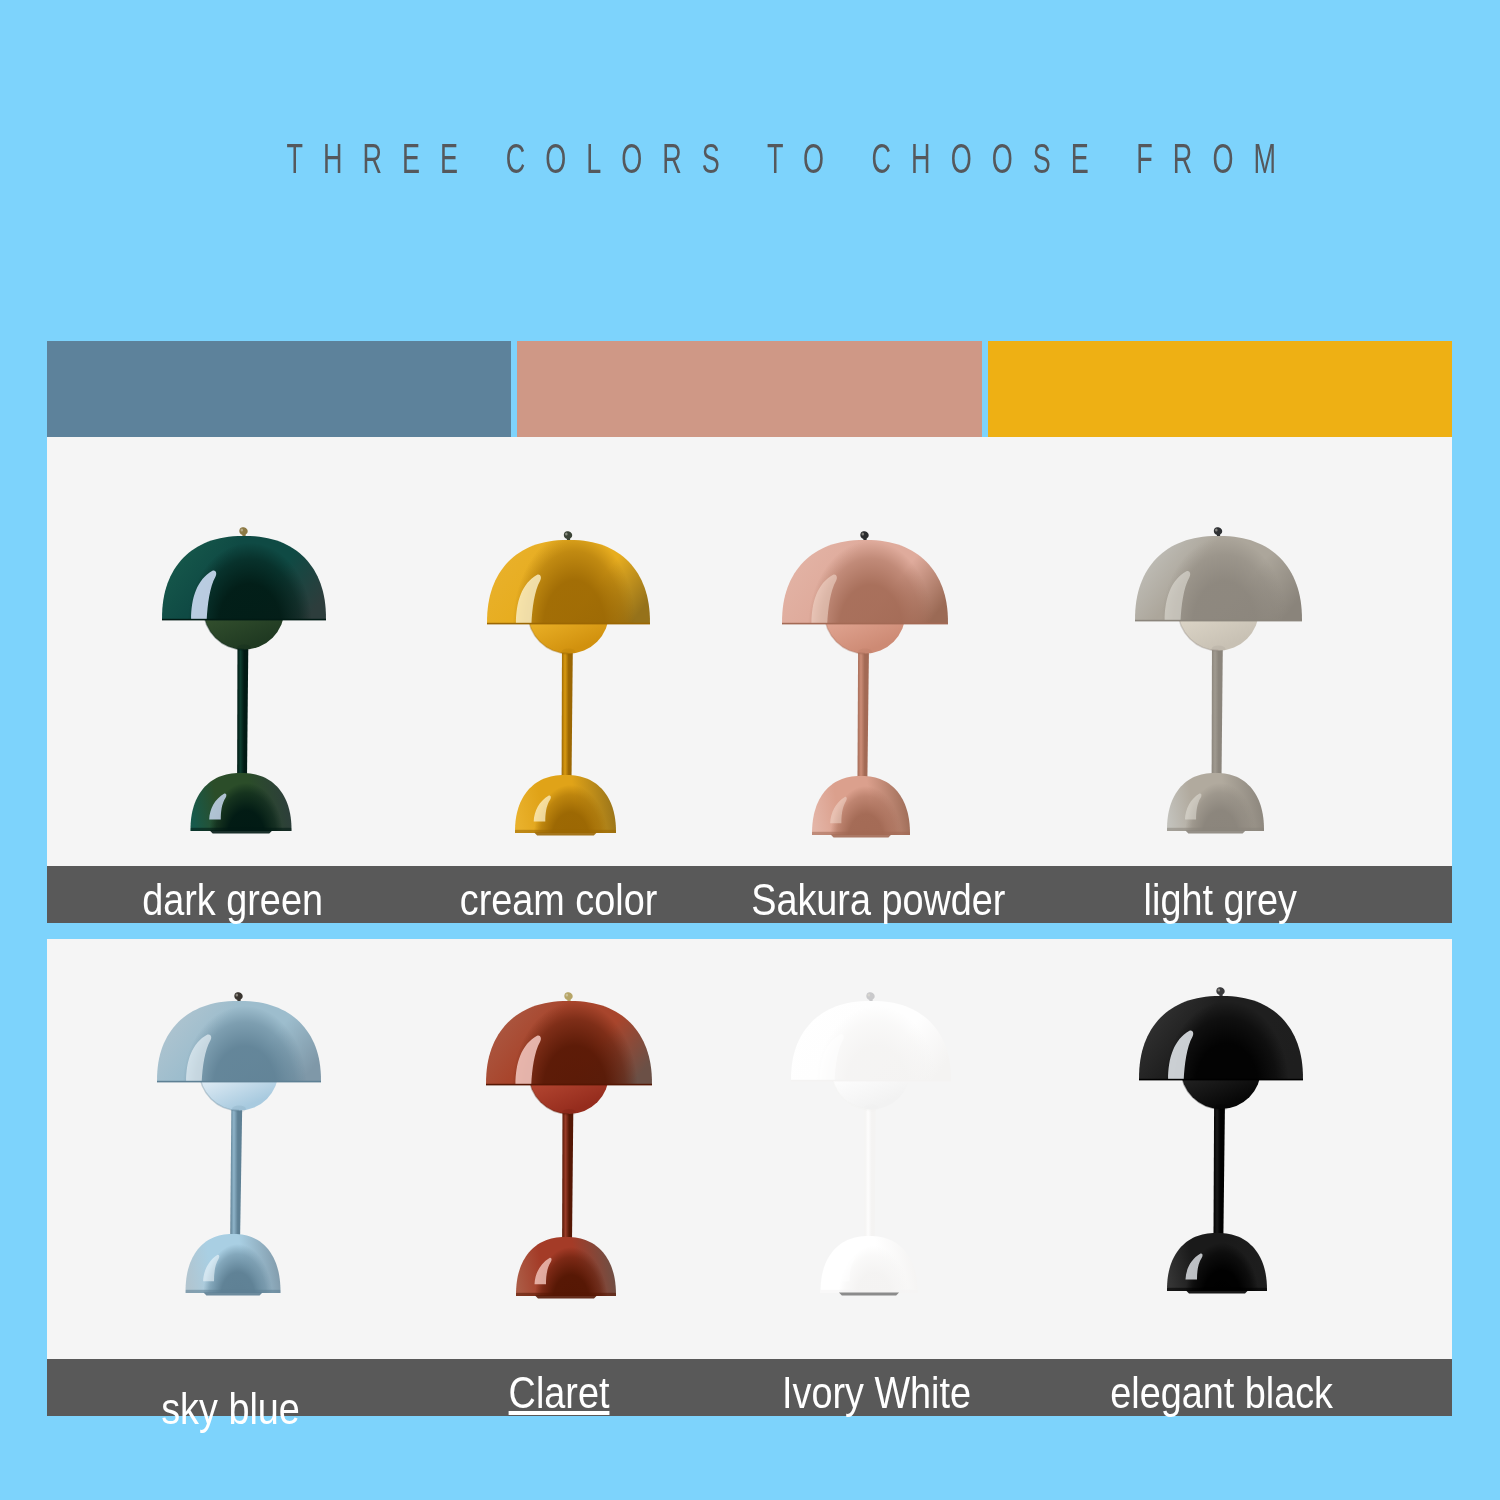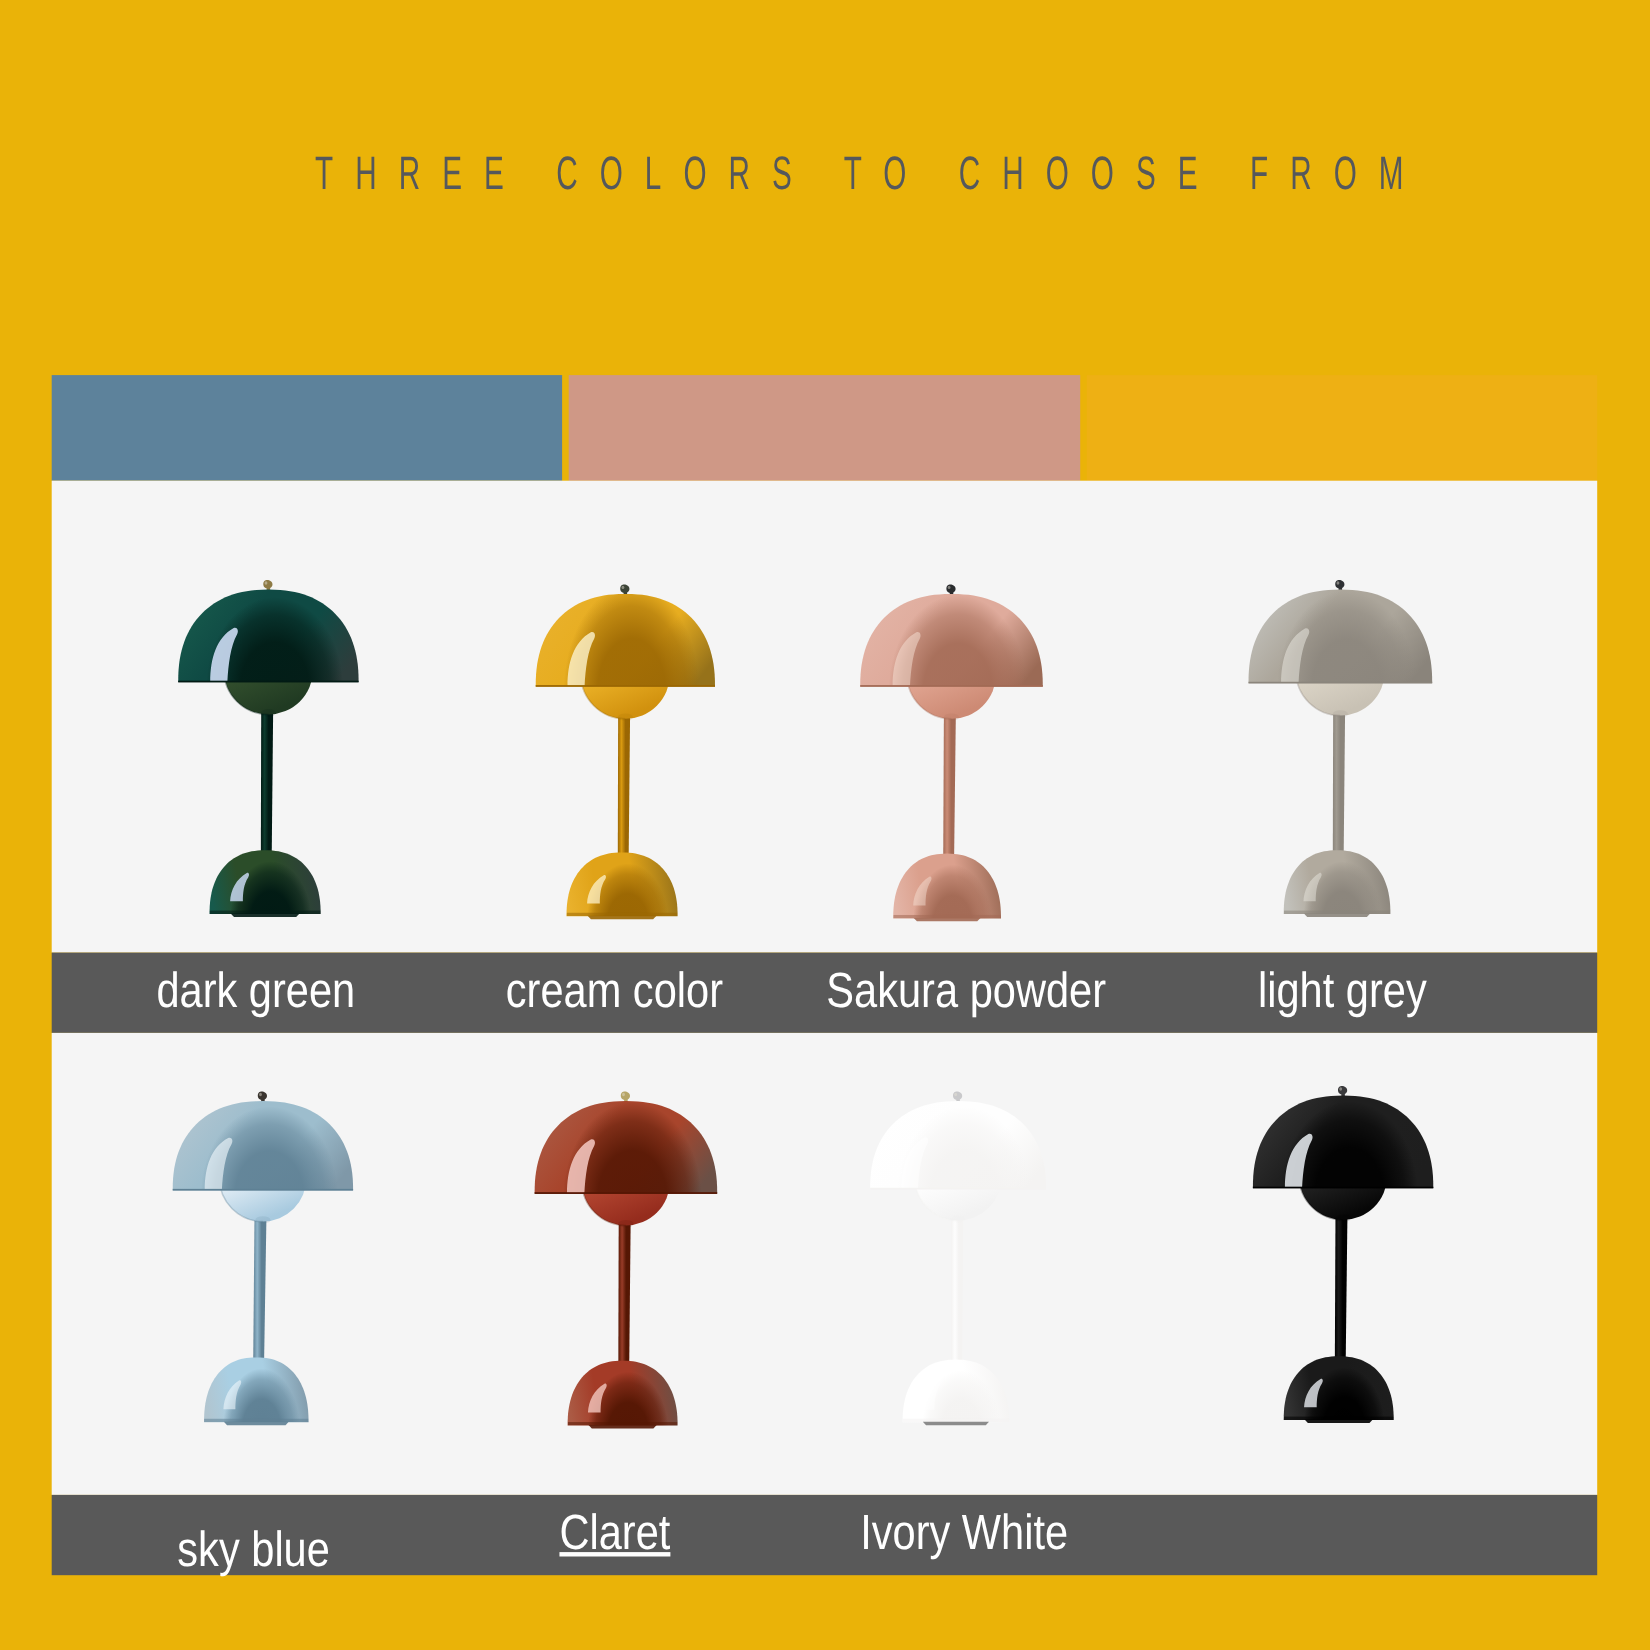--- a/index.html
+++ b/index.html
@@ -1,34 +1,34 @@
 <!DOCTYPE html>
 <html><head>
 <meta charset="utf-8">
 <title>Three Colors To Choose From</title>
 <style>
   html,body{margin:0;padding:0;}
   body{width:1500px;height:1500px;background:#ffffff;
        font-family:"Liberation Sans",sans-serif;overflow:hidden;
        -webkit-font-smoothing:antialiased;}
-  .page{position:relative;width:1500px;height:1500px;background:#eab308;}
+  .page{position:relative;width:1500px;height:1500px;background:#7dd3fc;}
 
   .title{position:absolute;left:-5px;top:136px;width:1500px;text-align:center;
          font-family:"Liberation Sans",sans-serif;font-size:42.6px;font-weight:400;
          letter-spacing:31.6px;color:#55585c;white-space:nowrap;line-height:44px;}
   .title span{display:inline-block;transform:scaleX(0.634);transform-origin:50% 50%;}
 
   .swatch-row{position:absolute;left:47px;top:341px;width:1405px;height:96px;}
   .swatch{position:absolute;top:0;height:96px;}
 
   .grid{position:absolute;left:47px;top:437px;width:1405px;height:994px;}
   .photo-row{position:absolute;left:0;width:1405px;background:#f5f5f5;}
   .photo-row.r1{top:0;height:429px;}
   .photo-row.r2{top:502px;height:420px;}
-  .band{position:absolute;left:0;width:1405px;height:73px;background:#595959;}
+  .band{position:absolute;left:0;width:1405px;height:57px;background:#595959;}
   .band.b1{top:429px;}
   .band.b2{top:922px;}
   .band-cell{position:absolute;top:0;height:73px;display:flex;align-items:center;
              justify-content:center;color:#ffffff;font-size:45px;font-weight:400;
              font-family:"Liberation Sans",sans-serif;letter-spacing:0px;}
   .band-cell span{display:inline-block;transform:scaleX(0.84) translateY(-3px);
                   transform-origin:50% 50%;white-space:nowrap;}
   .lamp{position:absolute;}
 </style>
 </head>
@@ -590,17 +590,20 @@
     <div class="band b2">
       <div class="band-cell c4" style="left: 24px; width: 320px; margin-top: 16px;">
           <span>sky blue</span>
         </div>
       <div class="band-cell c5" style="left: 352px; width: 320px; text-decoration: underline;">
           <span>Claret</span>
         </div>
       <div class="band-cell c6" style="left: 670px; width: 320px; text-align: right;">
           <span>Ivory White</span>
         </div>
+      <div class="band-cell c7" style="left: 1015px; width: 320px;">
+          <span>elegant black</span>
+        </div>
     </div>
 
   </div>
 
 </div>
 
 </body></html>

